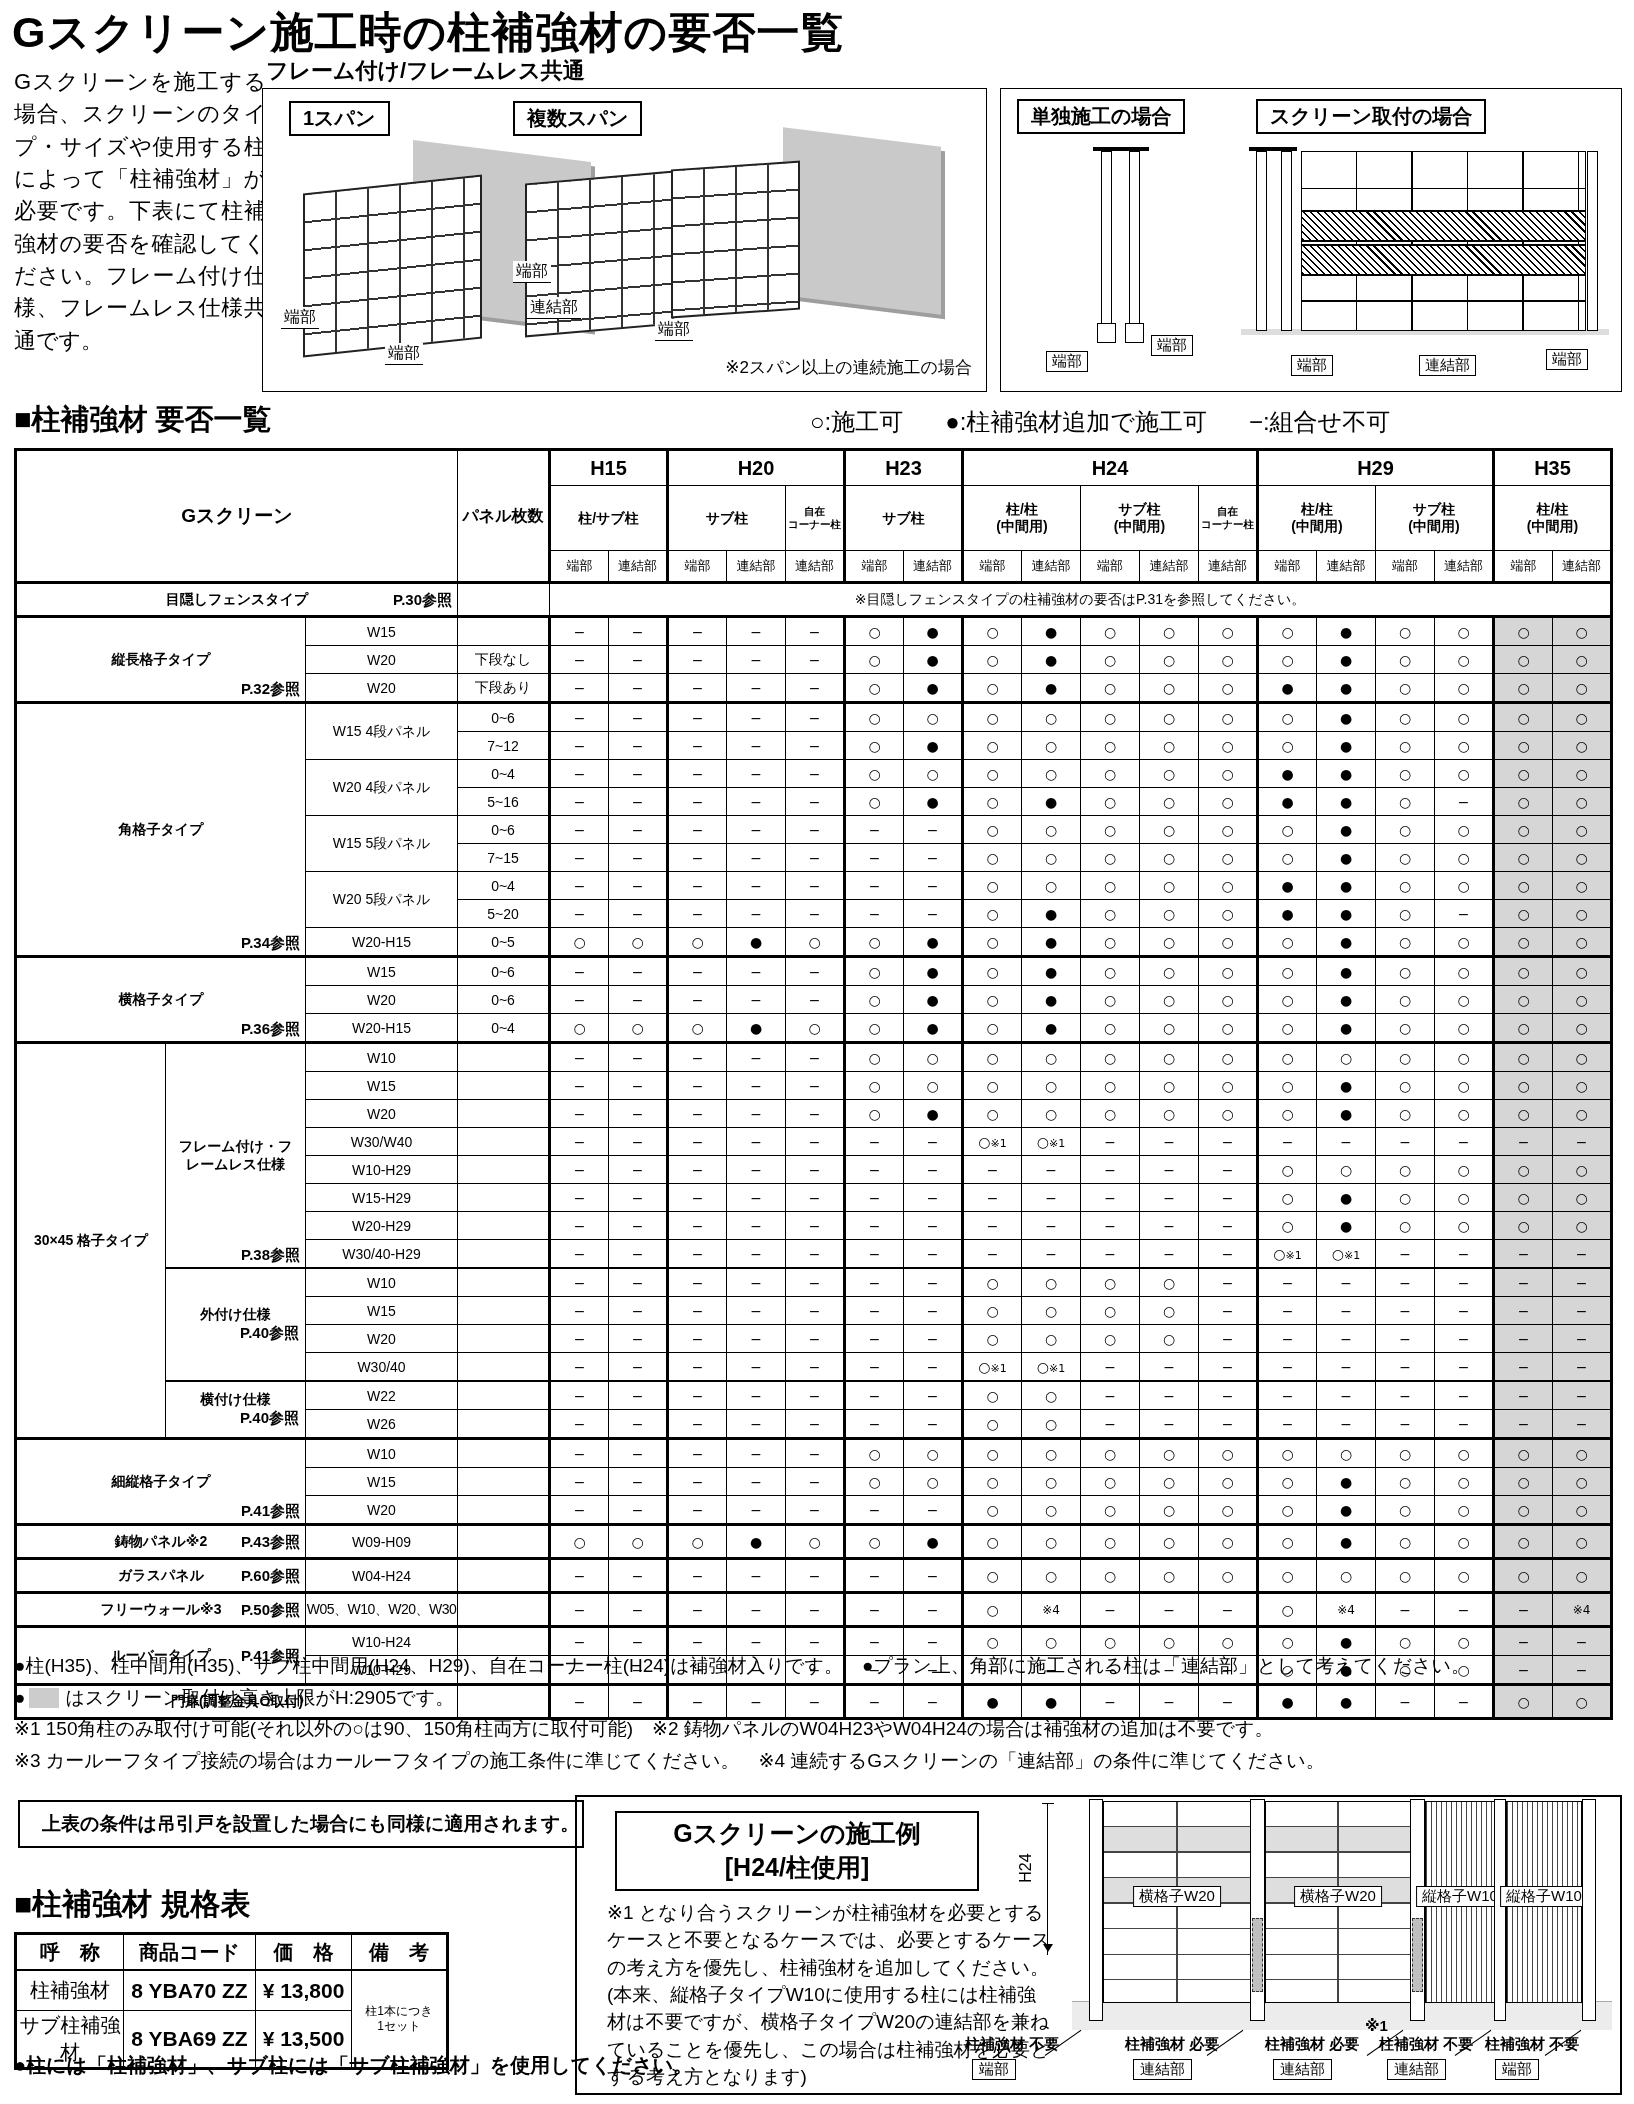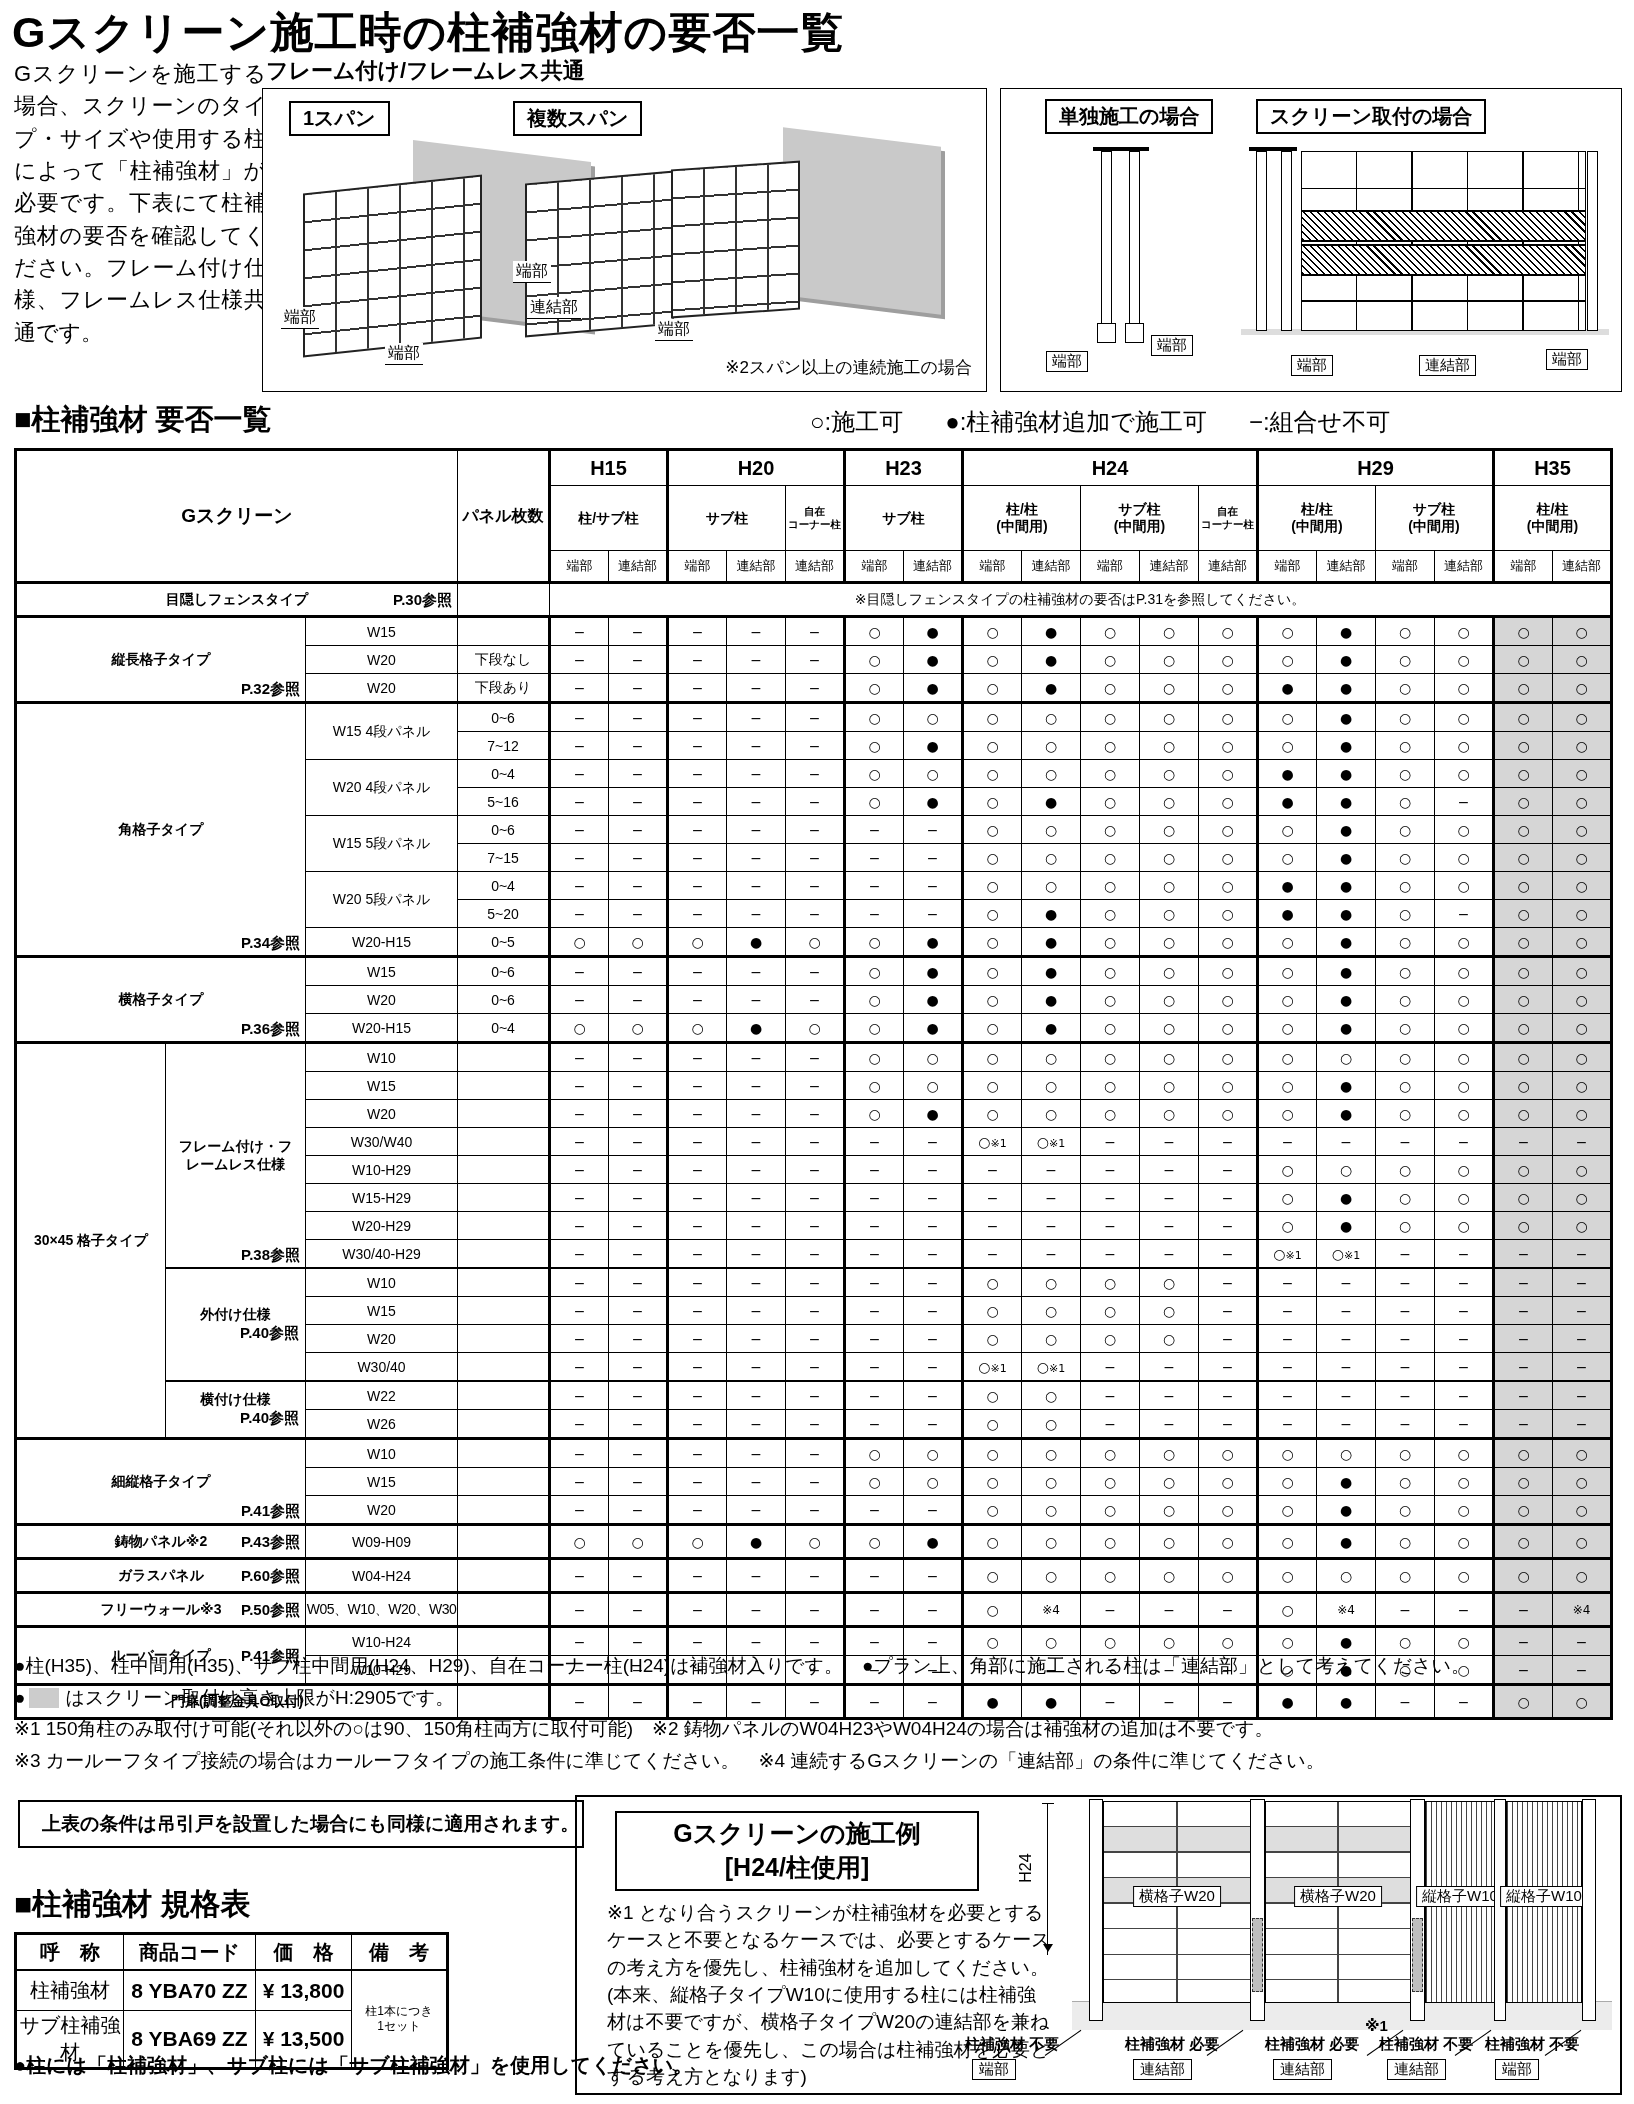--- a/index.html
+++ b/index.html
@@ -1,20 +1,20 @@
 <!DOCTYPE html>
 <html><head>
 <meta charset="utf-8">
 <style>
   html,body{margin:0;padding:0;background:#fff;}
   .page{position:relative;width:1634px;height:2104px;background:#fff;color:#000;
         font-family:"Liberation Sans","DejaVu Sans",sans-serif;overflow:hidden;}
   
   .title{position:absolute;left:12px;top:4px;font-size:43px;font-weight:bold;letter-spacing:1px;}
-  .intro{position:absolute;left:14px;top:58px;width:252px;font-size:22px;line-height:1.47;text-align:justify;}
+  .intro{position:absolute;left:14px;top:66px;width:252px;font-size:22px;line-height:1.47;text-align:justify;}
   .common-label{position:absolute;left:266px;top:56px;font-size:22px;font-weight:bold;}
   .diagbox{position:absolute;border:1.5px solid #000;background:#fff;}
   .dleft{left:262px;top:88px;width:723px;height:302px;}
   .dright{left:1000px;top:88px;width:620px;height:302px;}
   .tag{position:absolute;border:2px solid #000;font-size:20px;font-weight:bold;padding:2px 12px;background:#fff;white-space:nowrap;}
   .utag{position:absolute;font-size:16px;border-bottom:1.5px solid #000;padding:0 3px;white-space:nowrap;background:#fff;}
   .btag{position:absolute;border:1px solid #000;font-size:15px;padding:0 5px;white-space:nowrap;background:#fff;}
   .grid3d{position:absolute;border:2px solid #222;background-color:#fff;
      background-image:repeating-linear-gradient(180deg,transparent 0 26px,#333 26px 28px),
                       repeating-linear-gradient(90deg,transparent 0 30px,#333 30px 32px);}
@@ -123,21 +123,21 @@
     <div class="wall3d" style="left:520px;top:48px;width:158px;height:168px;transform:skewY(7deg);"></div>
     <div class="grid3d" style="left:262px;top:88px;width:145px;height:150px;transform:skewY(-5deg);"></div>
     <div class="grid3d" style="left:408px;top:76px;width:125px;height:145px;transform:skewY(-4deg);"></div>
     <div class="utag" style="left:250px;top:172px;">端部</div>
     <div class="utag" style="left:264px;top:208px;">連結部</div>
     <div class="utag" style="left:392px;top:230px;">端部</div>
     <div class="dnote">※2スパン以上の連続施工の場合</div>
   </div>
 
   <div class="diagbox dright">
-    <div class="tag" style="left:44px;top:10px;">単独施工の場合</div>
+    <div class="tag" style="left:16px;top:10px;">単独施工の場合</div>
     <div class="tag" style="left:255px;top:10px;">スクリーン取付の場合</div>
     <div class="rcap" style="left:92px;top:58px;width:56px;"></div>
     <div class="rpost" style="left:100px;top:62px;height:172px;"></div>
     <div class="rpost" style="left:128px;top:62px;height:172px;"></div>
     <div class="rfoot" style="left:96px;top:234px;"></div>
     <div class="rfoot" style="left:124px;top:234px;"></div>
     <div class="btag" style="left:45px;top:262px;">端部</div>
     <div class="btag" style="left:150px;top:246px;">端部</div>
     <div class="gbar" style="left:240px;top:240px;width:368px;height:6px;"></div>
     <div class="rcap" style="left:248px;top:58px;width:48px;"></div>

